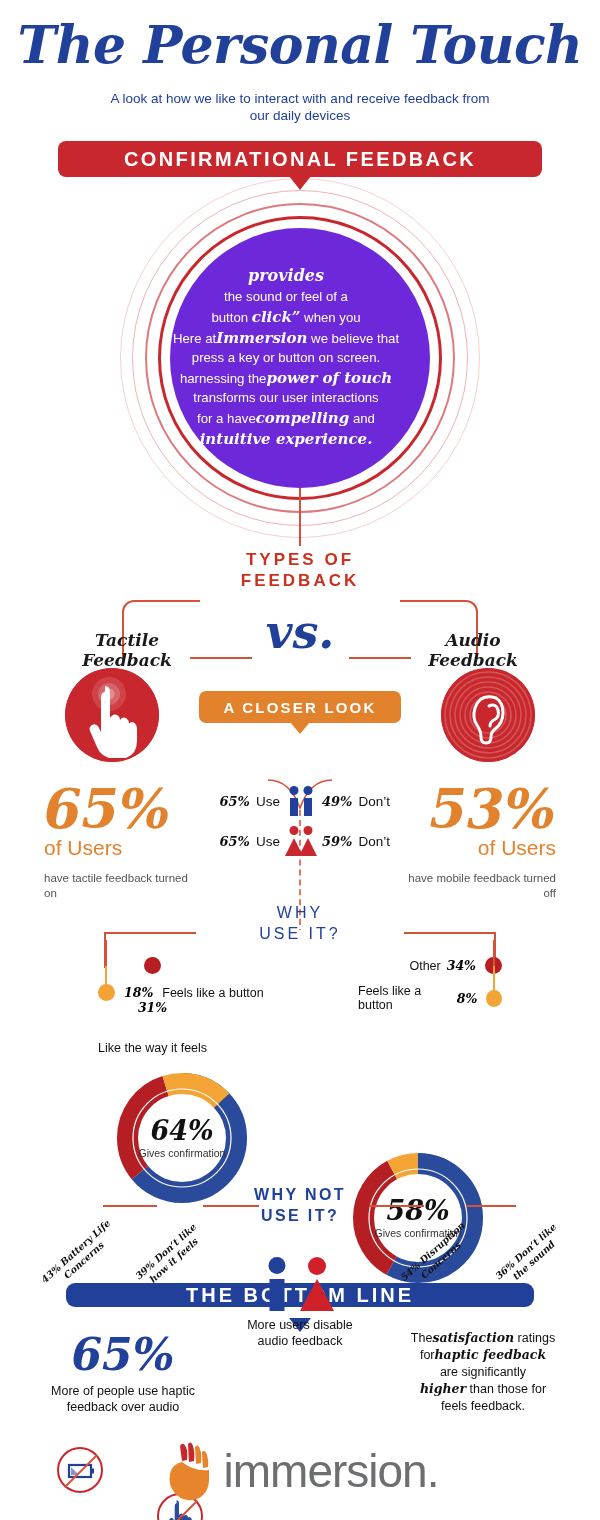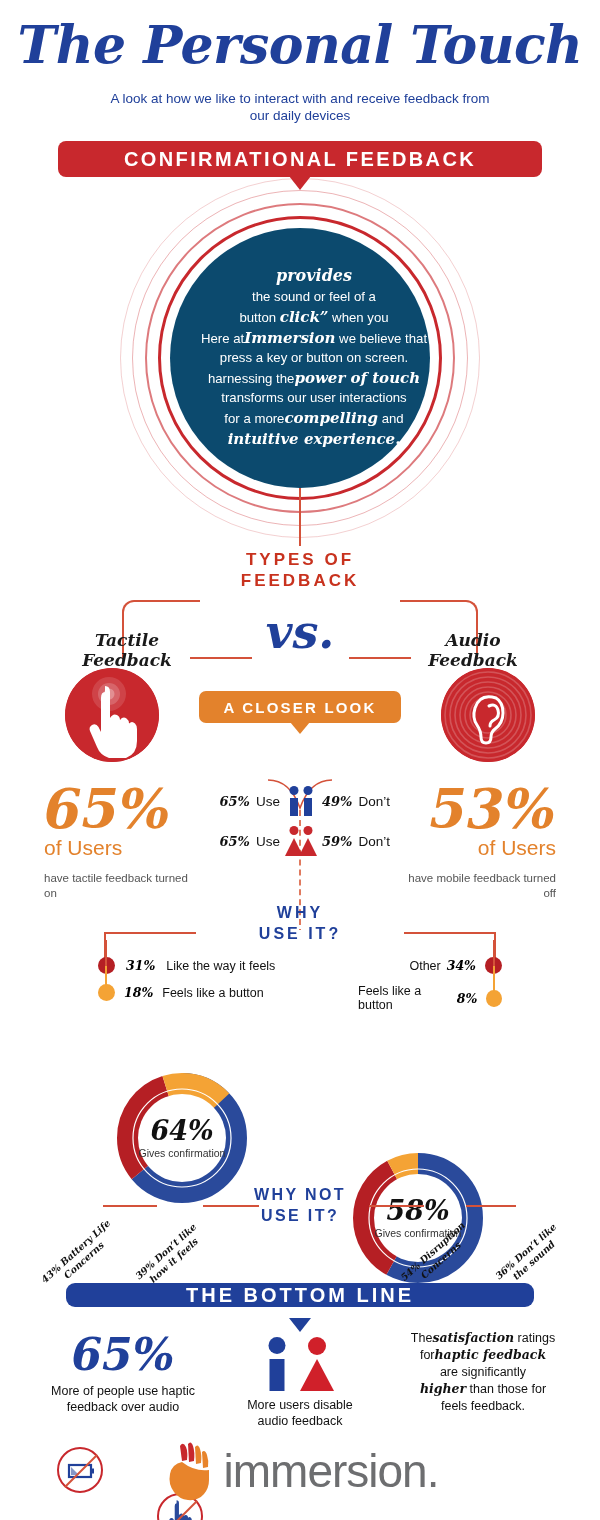--- a/index.html
+++ b/index.html
@@ -43,22 +43,22 @@
 
   
   .ring { border-radius: 50%; border-style: solid; border-color: #c8282d; }
   #ring1 { top: 178px; left: 120px; width: 360px; height: 360px; border-width: 1px; opacity: .22; }
   #ring2 { top: 190px; left: 132px; width: 336px; height: 336px; border-width: 1px; opacity: .35; }
   #ring3 { top: 203px; left: 145px; width: 310px; height: 310px; border-width: 2px; opacity: .62; }
   #ring4 { top: 216px; left: 158px; width: 284px; height: 284px; border-width: 3px; opacity: 1; }
 
   #blue-circle {
     top: 228px; left: 170px; width: 260px; height: 260px;
-    background: #0c4a6e; border-radius: 50%;
-    display:flex; align-items:center; justify-content:flex-end;
+    background: #6d28d9; border-radius: 50%;
+    display:flex; align-items:center; justify-content:flex-start;
   }
   #blue-circle .ctext {
     width: 232px; text-align: center; color: #fff;
     font-size: 13.2px; line-height: 1.42;
   }
   .scr { font-family: "DejaVu Serif", serif; font-style: italic; font-weight: bold; }
 
   
   #stem-1 { top: 488px; left: 299px; width: 2px; height: 58px; background: #d4523a; }
   #tof {
@@ -143,21 +143,21 @@
     font-size: 54px; color:#e3822c; line-height:1;
   }
   .bigsub { font-size: 21px; color:#e3822c; line-height:1.1; }
   .bigdesc { font-size: 11.5px; color:#555; line-height:1.3; }
   #left-stat { top: 782px; left: 44px; width: 150px; text-align:left; }
   #right-stat { top: 782px; left: 406px; width: 150px; text-align:right; }
 
   
   #whyuse {
     top: 903px; left: 200px; width: 200px; text-align:center;
-    color:#20409a; font-weight:bold; font-size:16px; letter-spacing:3px; line-height:1.3;
+    color:#20409a; font-weight:normal; font-size:16px; letter-spacing:3px; line-height:1.3;
   }
   #why-bracket-inner {
     top: 932px; left: 104px; width: 392px; height: 2px; background:#d4523a;
     border-radius: 2px;
   }
   .why-arm { height: 36px; width: 2px; background:#d4523a; }
   #why-mask { top: 930px; left: 196px; width: 208px; height: 8px; background:#fff; }
 
   .dot { width: 17px; height: 17px; border-radius: 50%; }
   .dot-red { background: #b51f24; }
@@ -207,21 +207,21 @@
   .banner-tip-blue {
     top: 1318px; left: 289px; width:0; height:0;
     border-left: 11px solid transparent; border-right: 11px solid transparent;
     border-top: 14px solid #20409a;
   }
 
   #bl-left { top: 1333px; left: 28px; width: 190px; text-align:center; }
   #bl-left .p { font-family:"DejaVu Serif",serif; font-style:italic; font-weight:bold;
                 font-size:44px; color:#20409a; line-height:1; }
   #bl-left .d { font-size:12.5px; color:#111; line-height:1.3; margin-top:6px; }
-  #bl-mid { top: 1333px; left: 232px; width: 136px; text-align:center; }
+  #bl-mid { top: 1253px; left: 232px; width: 136px; text-align:center; }
   #bl-mid .d { font-size:12.5px; color:#111; line-height:1.3; margin-top:6px; }
   #bl-right { top: 1330px; left: 388px; width: 190px; text-align:center;
               font-size:12.5px; color:#111; line-height:1.35; }
 
   
   #logo { top: 1440px; left: 0; width: 600px; display:flex; align-items:center;
           justify-content:center; gap:6px; }
   #logo .word { font-size: 46px; color:#6d6e70; letter-spacing:-1px; }
 </style>
 </head>
@@ -251,21 +251,21 @@
       </div>
       <div>
         <span>Here at</span><span class="scr" style="font-size:15px;">Immersion</span><span> we believe that</span>
       </div>
       <div>press a key or button on screen.</div>
       <div>
         <span>harnessing the</span><span class="scr" style="font-size:15px;">power of touch</span>
       </div>
       <div>transforms our user interactions</div>
       <div>
-        <span>for a more</span><span class="scr" style="font-size:15px;">compelling</span><span> and</span>
+        <span>for a have</span><span class="scr" style="font-size:15px;">compelling</span><span> and</span>
       </div>
       <div class="scr" style="font-size:15px;">intuitive experience.</div>
     </div>
   </div>
 
   <div class="abs" id="stem-1"></div>
   <div class="abs" id="bracket"></div>
   <div class="abs" id="bracket-mask"></div>
   <div class="abs" id="tof">
     <div>TYPES OF</div>
@@ -360,21 +360,21 @@
 
   <div class="abs" id="why-bracket-inner"></div>
   <div class="abs why-arm" style="top:932px; left:104px;"></div>
   <div class="abs why-arm" style="top:932px; left:494px;"></div>
   <div class="abs" id="why-mask"></div>
   <div class="abs" id="whyuse">
     <div>WHY</div>
     <div>USE IT?</div>
   </div>
 
-  <div class="abs" style="top:957px; left:98px; display:flex; align-items:center; gap:11px;">
+  <div class="abs" style="top:957px; left:98px; display:flex; align-items:center; gap:26px;flex-direction:column;">
     <span class="dot dot-red"></span>
     <span class="legend-pct">31%</span>
     <span class="legend-txt">Like the way it feels</span>
   </div>
   <div class="abs" style="top:984px; left:98px; display:flex; align-items:center; gap:9px;">
     <span class="dot dot-orange"></span>
     <span class="legend-pct">18%</span>
     <span class="legend-txt">Feels like a button</span>
   </div>
 

